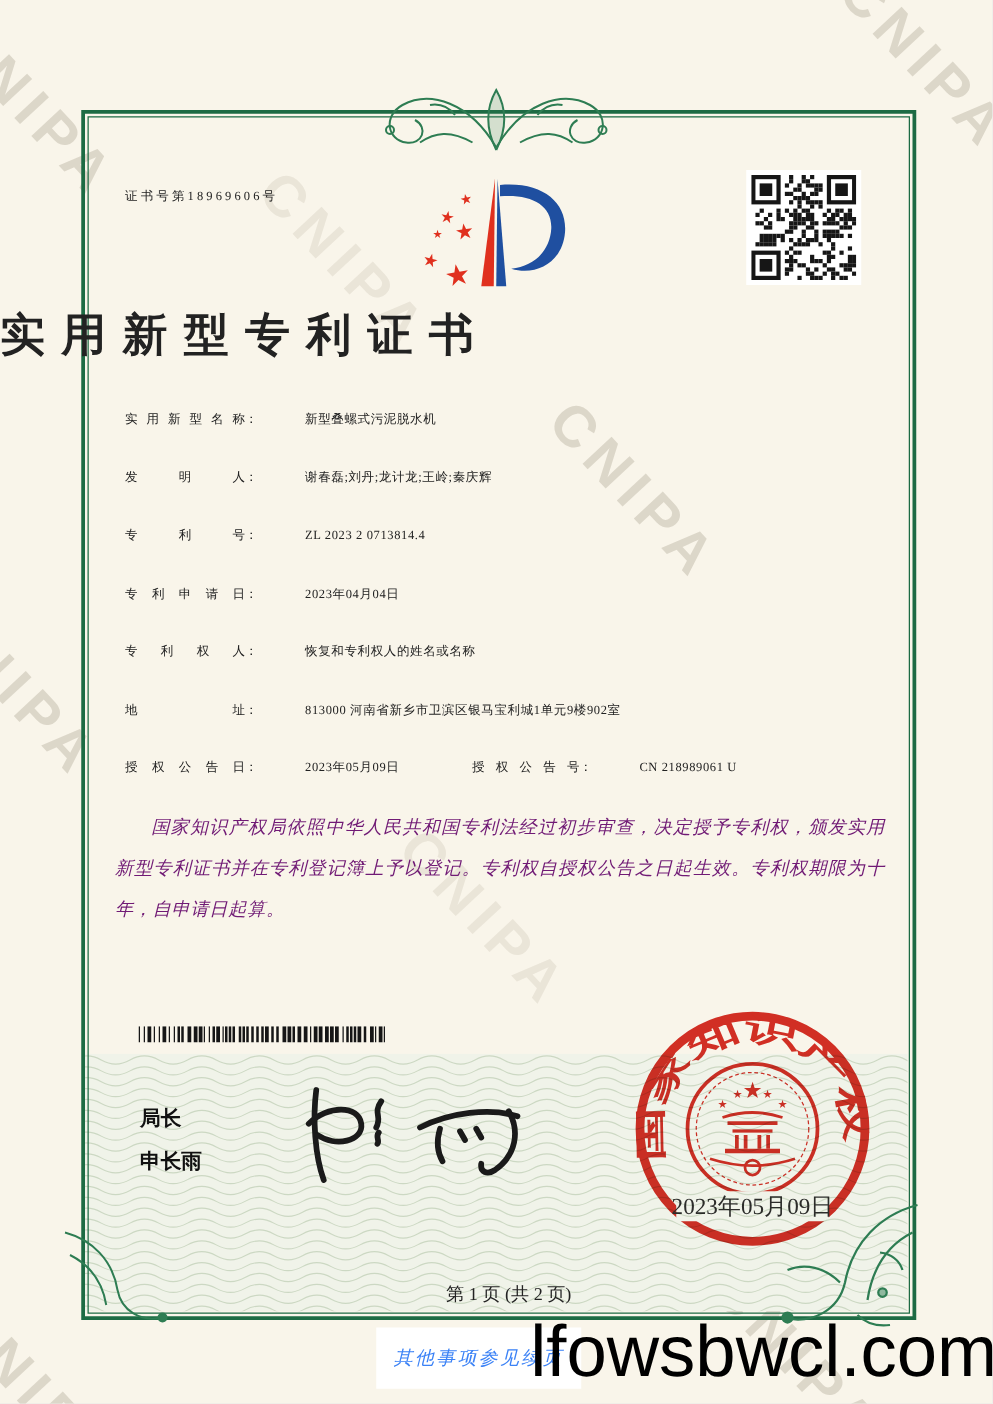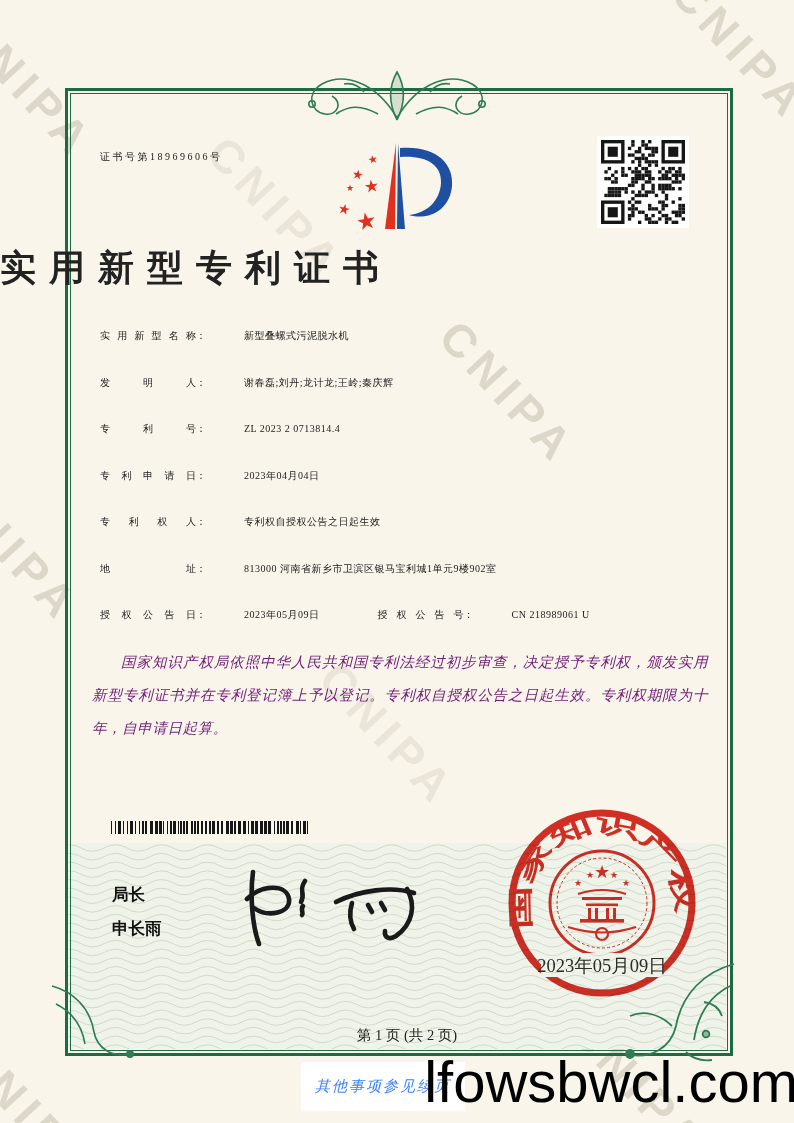--- a/index.html
+++ b/index.html
@@ -384,21 +384,21 @@
       <span class="fvalue">ZL 2023 2 0713814.4</span>
     </div>
     <div class="frow">
       <span class="flabel">专利申请日</span>
       <span class="colon">：</span>
       <span class="fvalue">2023年04月04日</span>
     </div>
     <div class="frow">
       <span class="flabel">专利权人</span>
       <span class="colon">：</span>
-      <span class="fvalue">专利权自授权公告之日起生效</span>
+      <span class="fvalue">恢复和专利权人的姓名或名称</span>
     </div>
     <div class="frow">
       <span class="flabel">地址</span>
       <span class="colon">：</span>
       <span class="fvalue">813000 河南省新乡市卫滨区银马宝利城1单元9楼902室</span>
     </div>
     <div class="frow">
       <span class="flabel">授权公告日</span>
       <span class="colon">：</span>
       <span class="fvalue">2023年05月09日</span>

